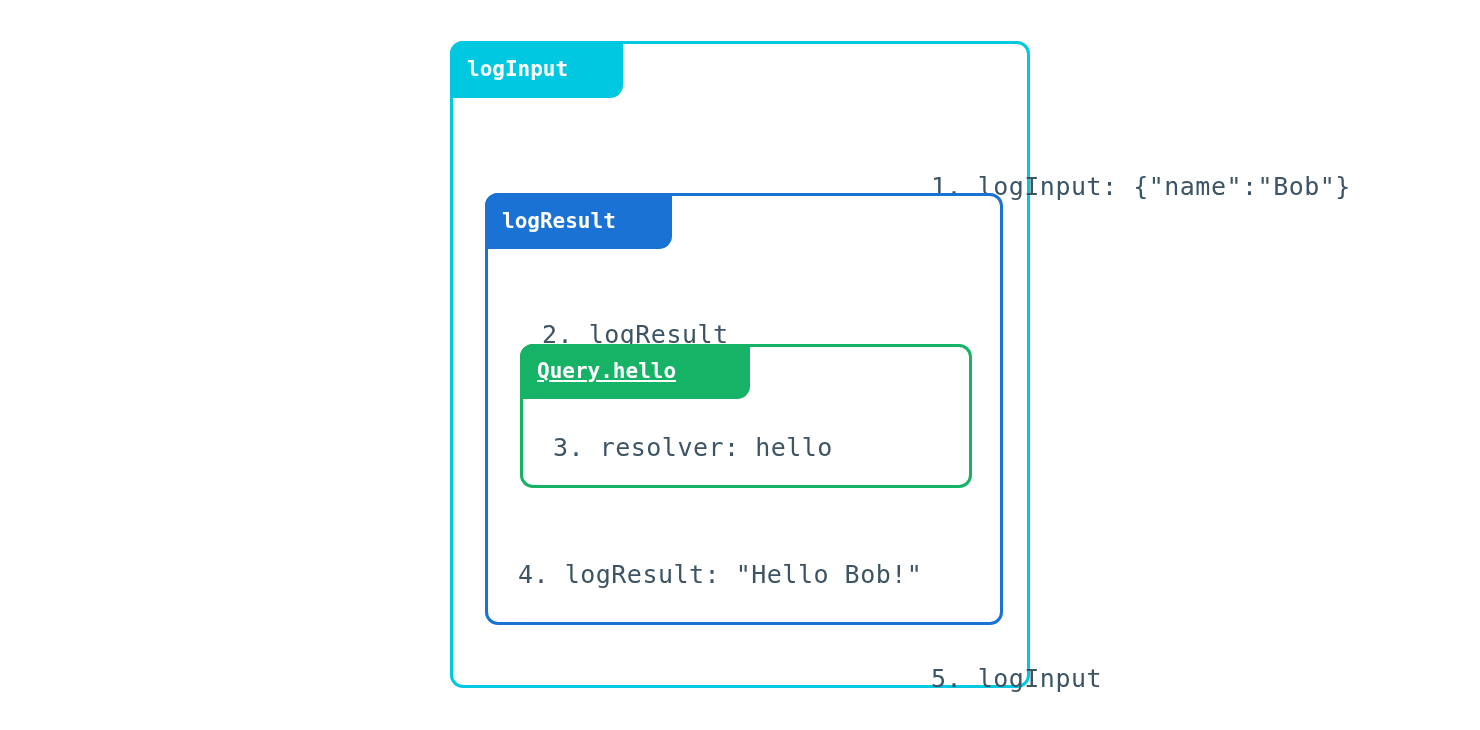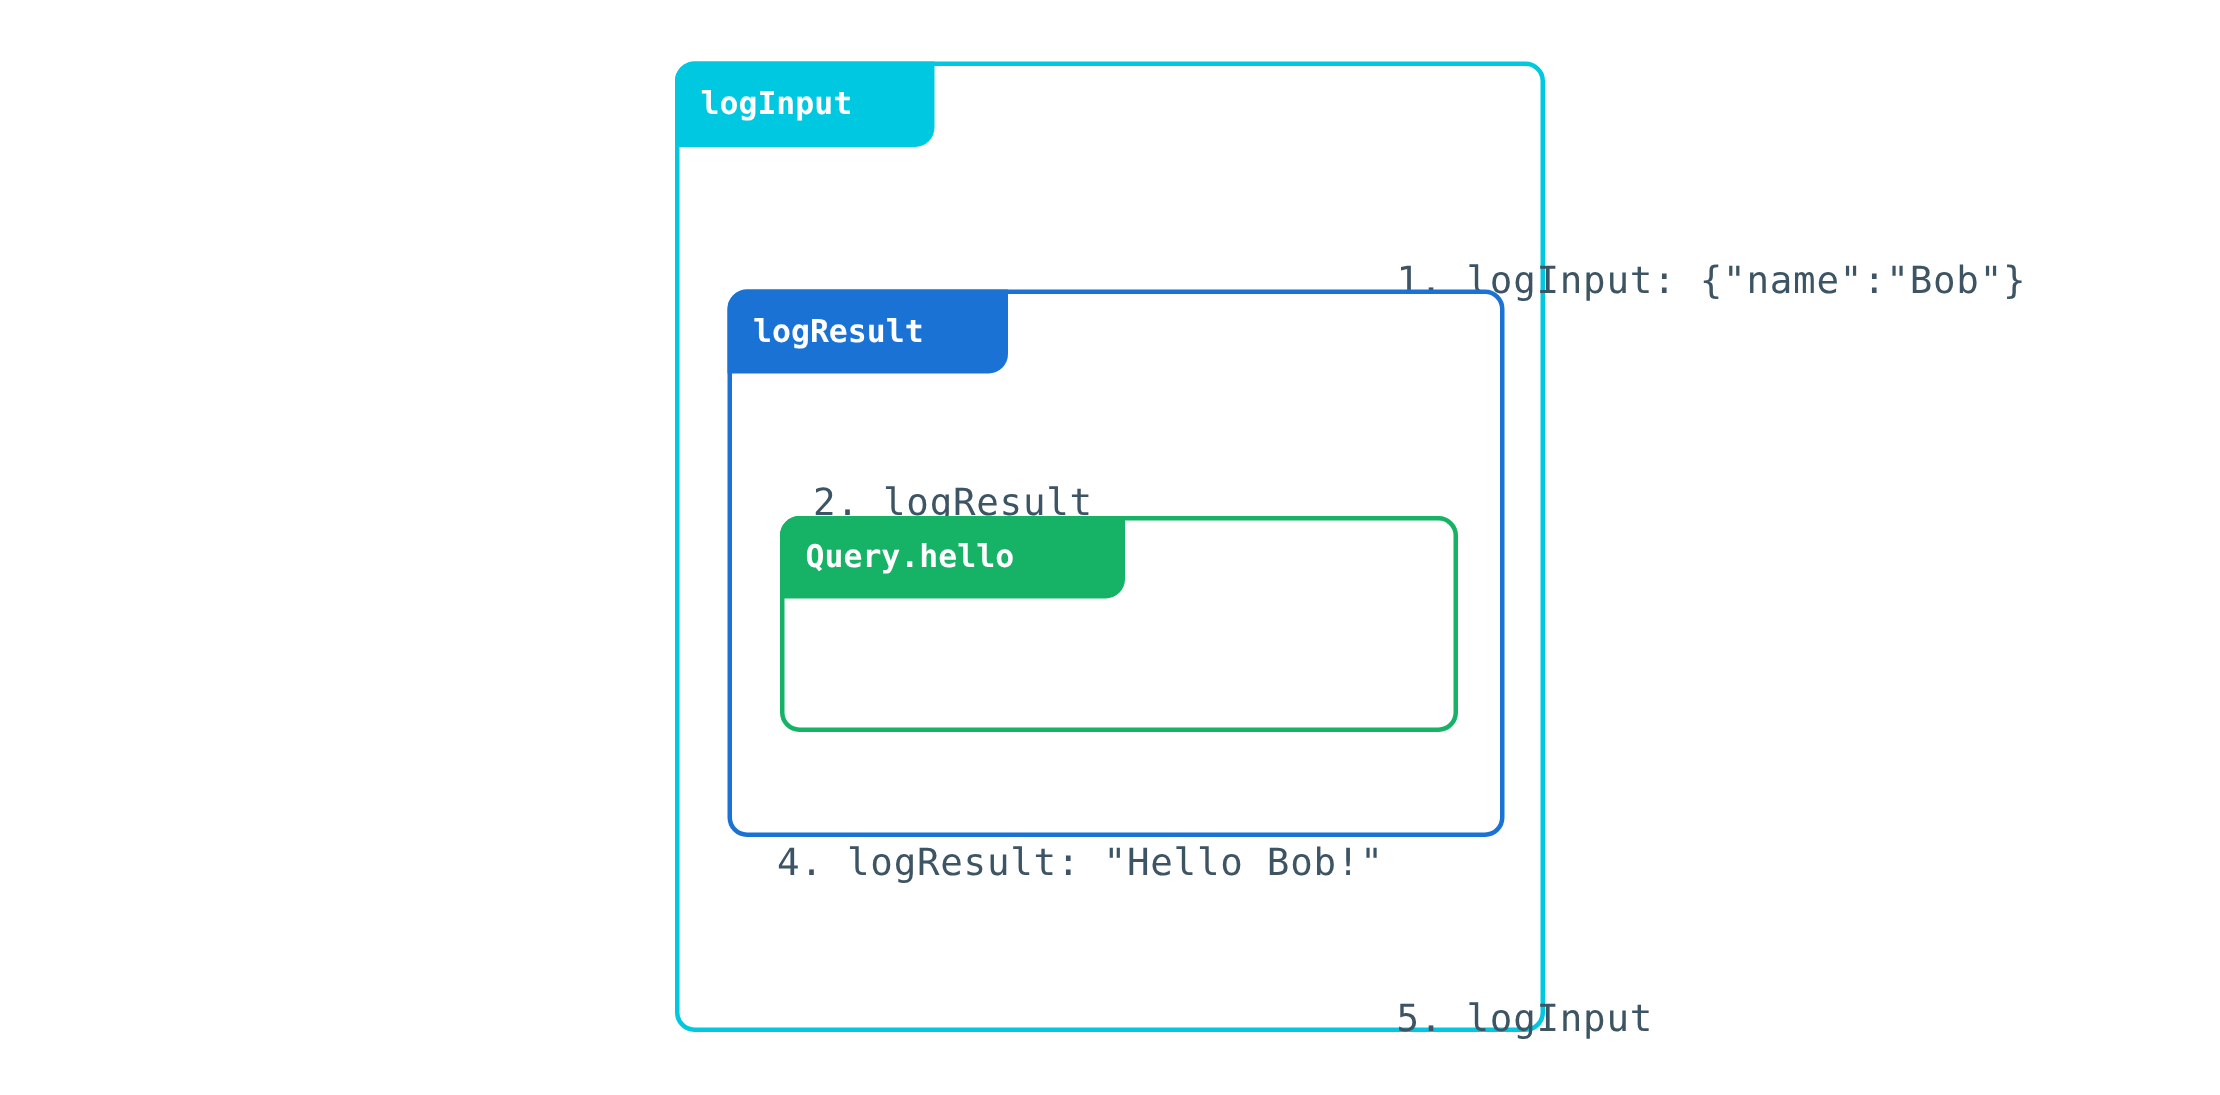--- a/index.html
+++ b/index.html
@@ -70,21 +70,21 @@
     min-width: 173px;
     height: 57px;
   }
   #line-1 { left: 478px; top: 130px; }
 
   
   #box-logresult {
     left: 32px;
     top: 149px;
     width: 518px;
-    height: 365px;
+    height: 432px;
     border-color: #1a73d4;
   }
   #tab-logresult {
     background: #1a73d4;
     min-width: 187px;
     height: 56px;
   }
   #line-2 { left: 30px; top: 126px; margin-left: 24px; }
   #line-4 { left: 30px; top: 366px; }
 
@@ -93,20 +93,21 @@
     left: 32px;
     top: 148px;
     width: 452px;
     height: 144px;
     border-color: #16b266;
   }
   #tab-queryhello {
     background: #16b266;
     min-width: 230px;
     height: 55px;
+    text-decoration: underline;
   }
   #line-3 { left: 30px; top: 88px; }
 
   
   #line-5 { left: 478px; top: 622px; }
 </style>
 </head>
 <body>
 
 <div class="trace-box" id="box-loginput">
@@ -118,19 +119,20 @@
   <div class="trace-box" id="box-logresult">
 
     <div class="box-tab" id="tab-logresult">logResult</div>
 
     <div class="trace-line" id="line-2">2. logResult</div>
 
     <div class="trace-box" id="box-queryhello">
 
       <div class="box-tab" id="tab-queryhello">Query.hello</div>
 
+      <div class="trace-line" id="line-3">3. resolver: hello</div>
     </div>
 
     <div class="trace-line" id="line-4">4. logResult: "Hello Bob!"</div>
   </div>
 
   <div class="trace-line" id="line-5">5. logInput</div>
 </div>
 
 </body></html>

